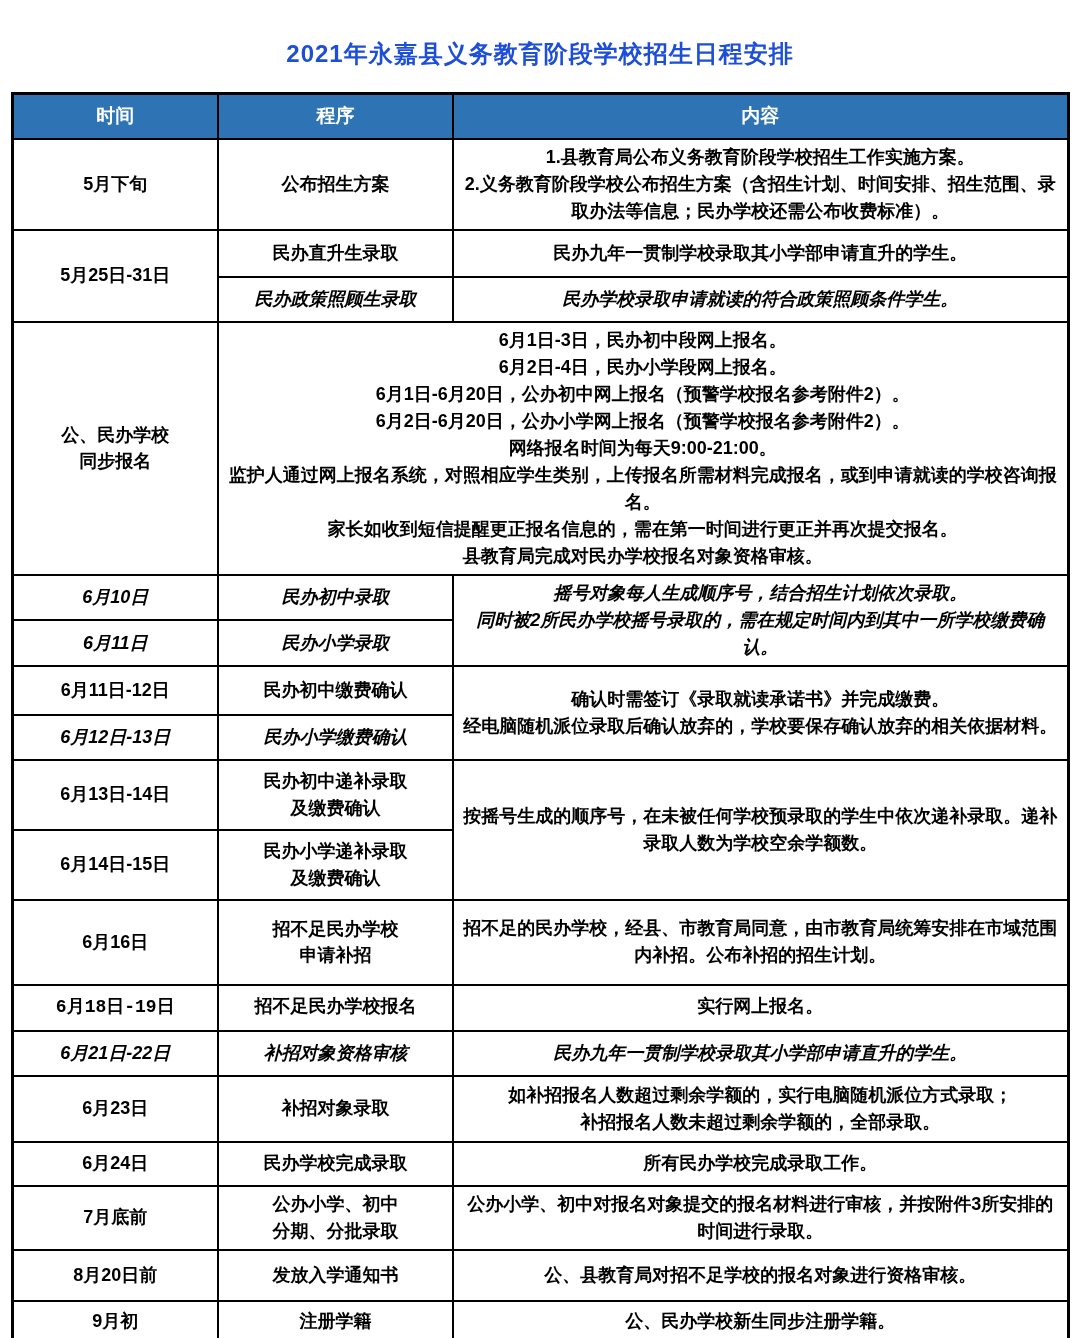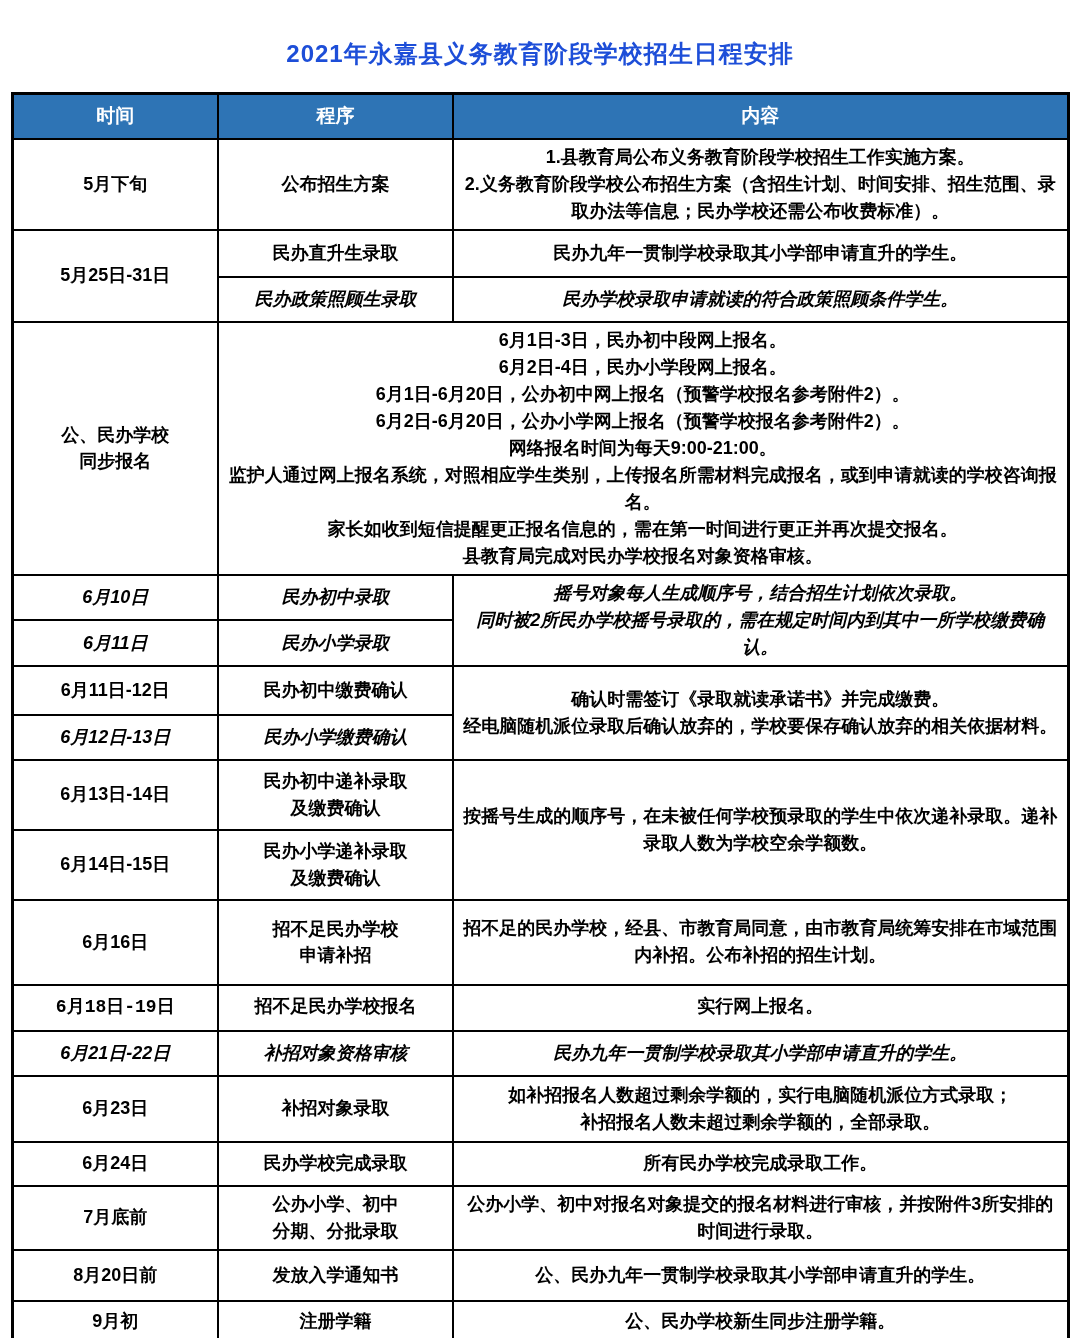--- a/index.html
+++ b/index.html
@@ -196,21 +196,21 @@
       <tr class="h76">
         <td class="t">7月底前</td>
         <td class="p">公办小学、初中
 分期、分批录取</td>
         <td class="c">公办小学、初中对报名对象提交的报名材料进行审核，并按附件3所安排的时间进行录取。</td>
       </tr>
 
       <tr class="h51">
         <td class="t">8月20日前</td>
         <td class="p">发放入学通知书</td>
-        <td class="c">公、民办九年一贯制学校录取其小学部申请直升的学生。</td>
+        <td class="c">公、县教育局对招不足学校的报名对象进行资格审核。</td>
       </tr>
 
       <tr class="h42">
         <td class="t">9月初</td>
         <td class="p">注册学籍</td>
         <td class="c">公、民办学校新生同步注册学籍。</td>
       </tr>
     </tbody>
   </table>
 </div>

